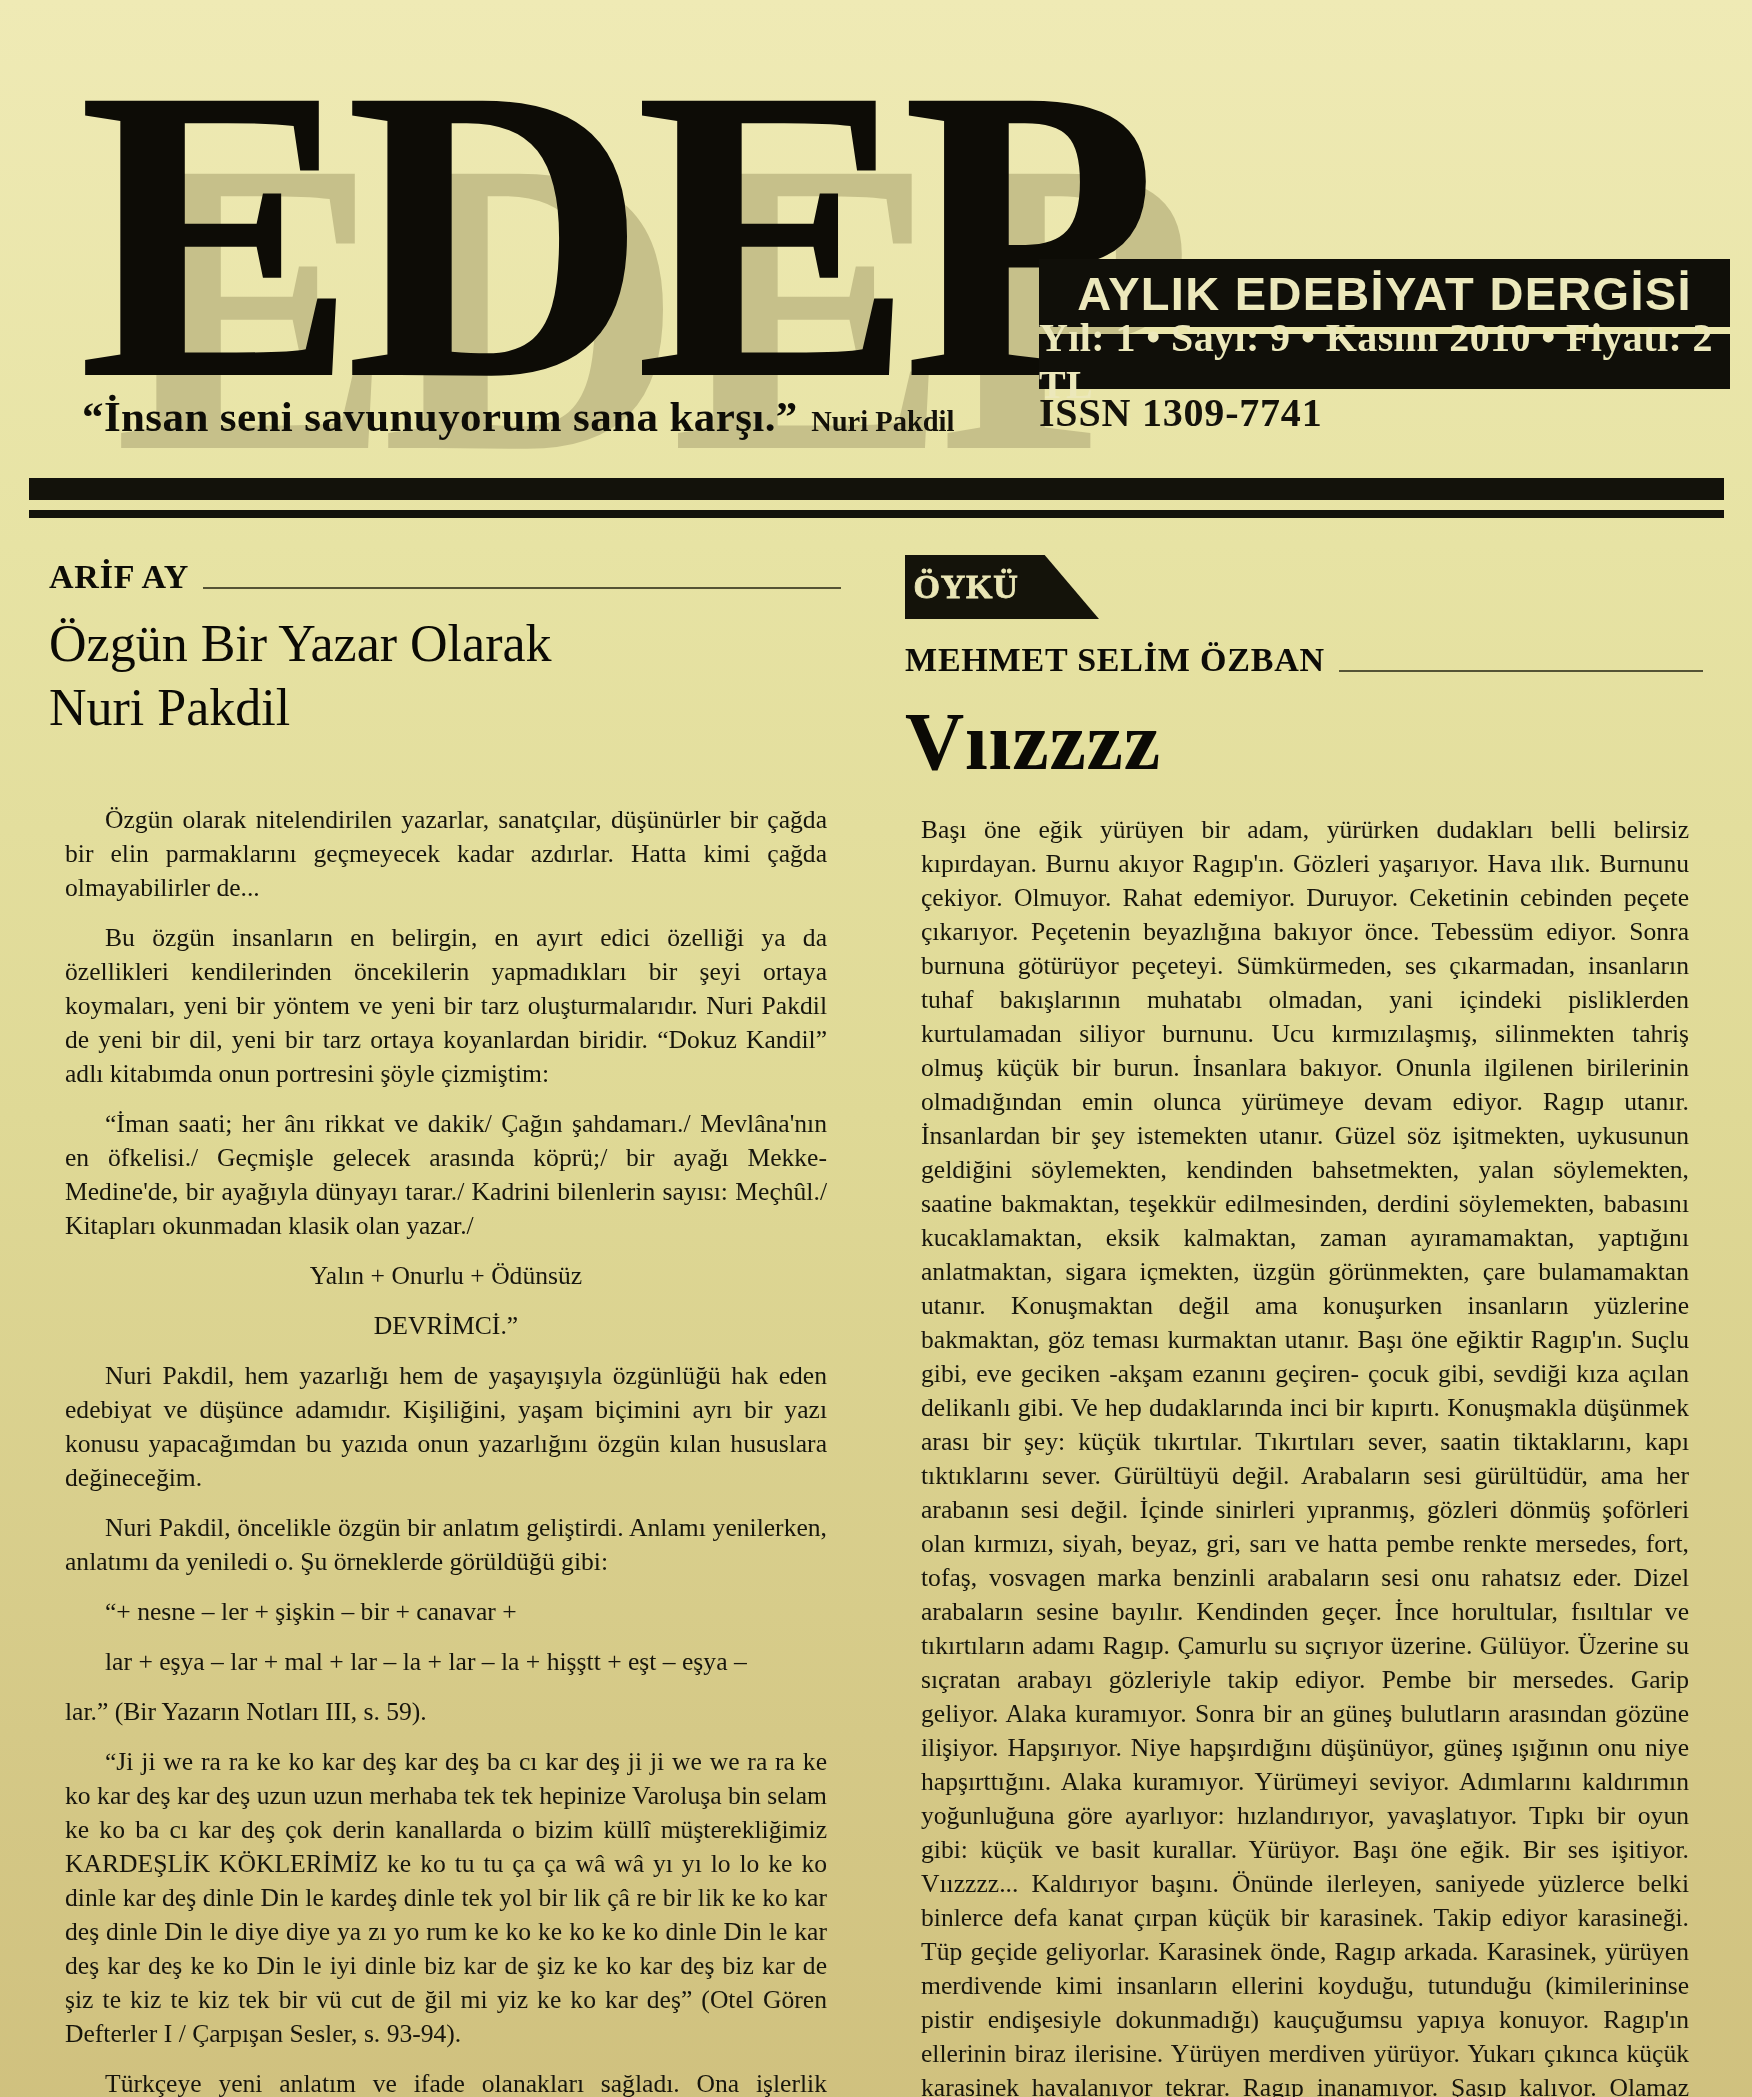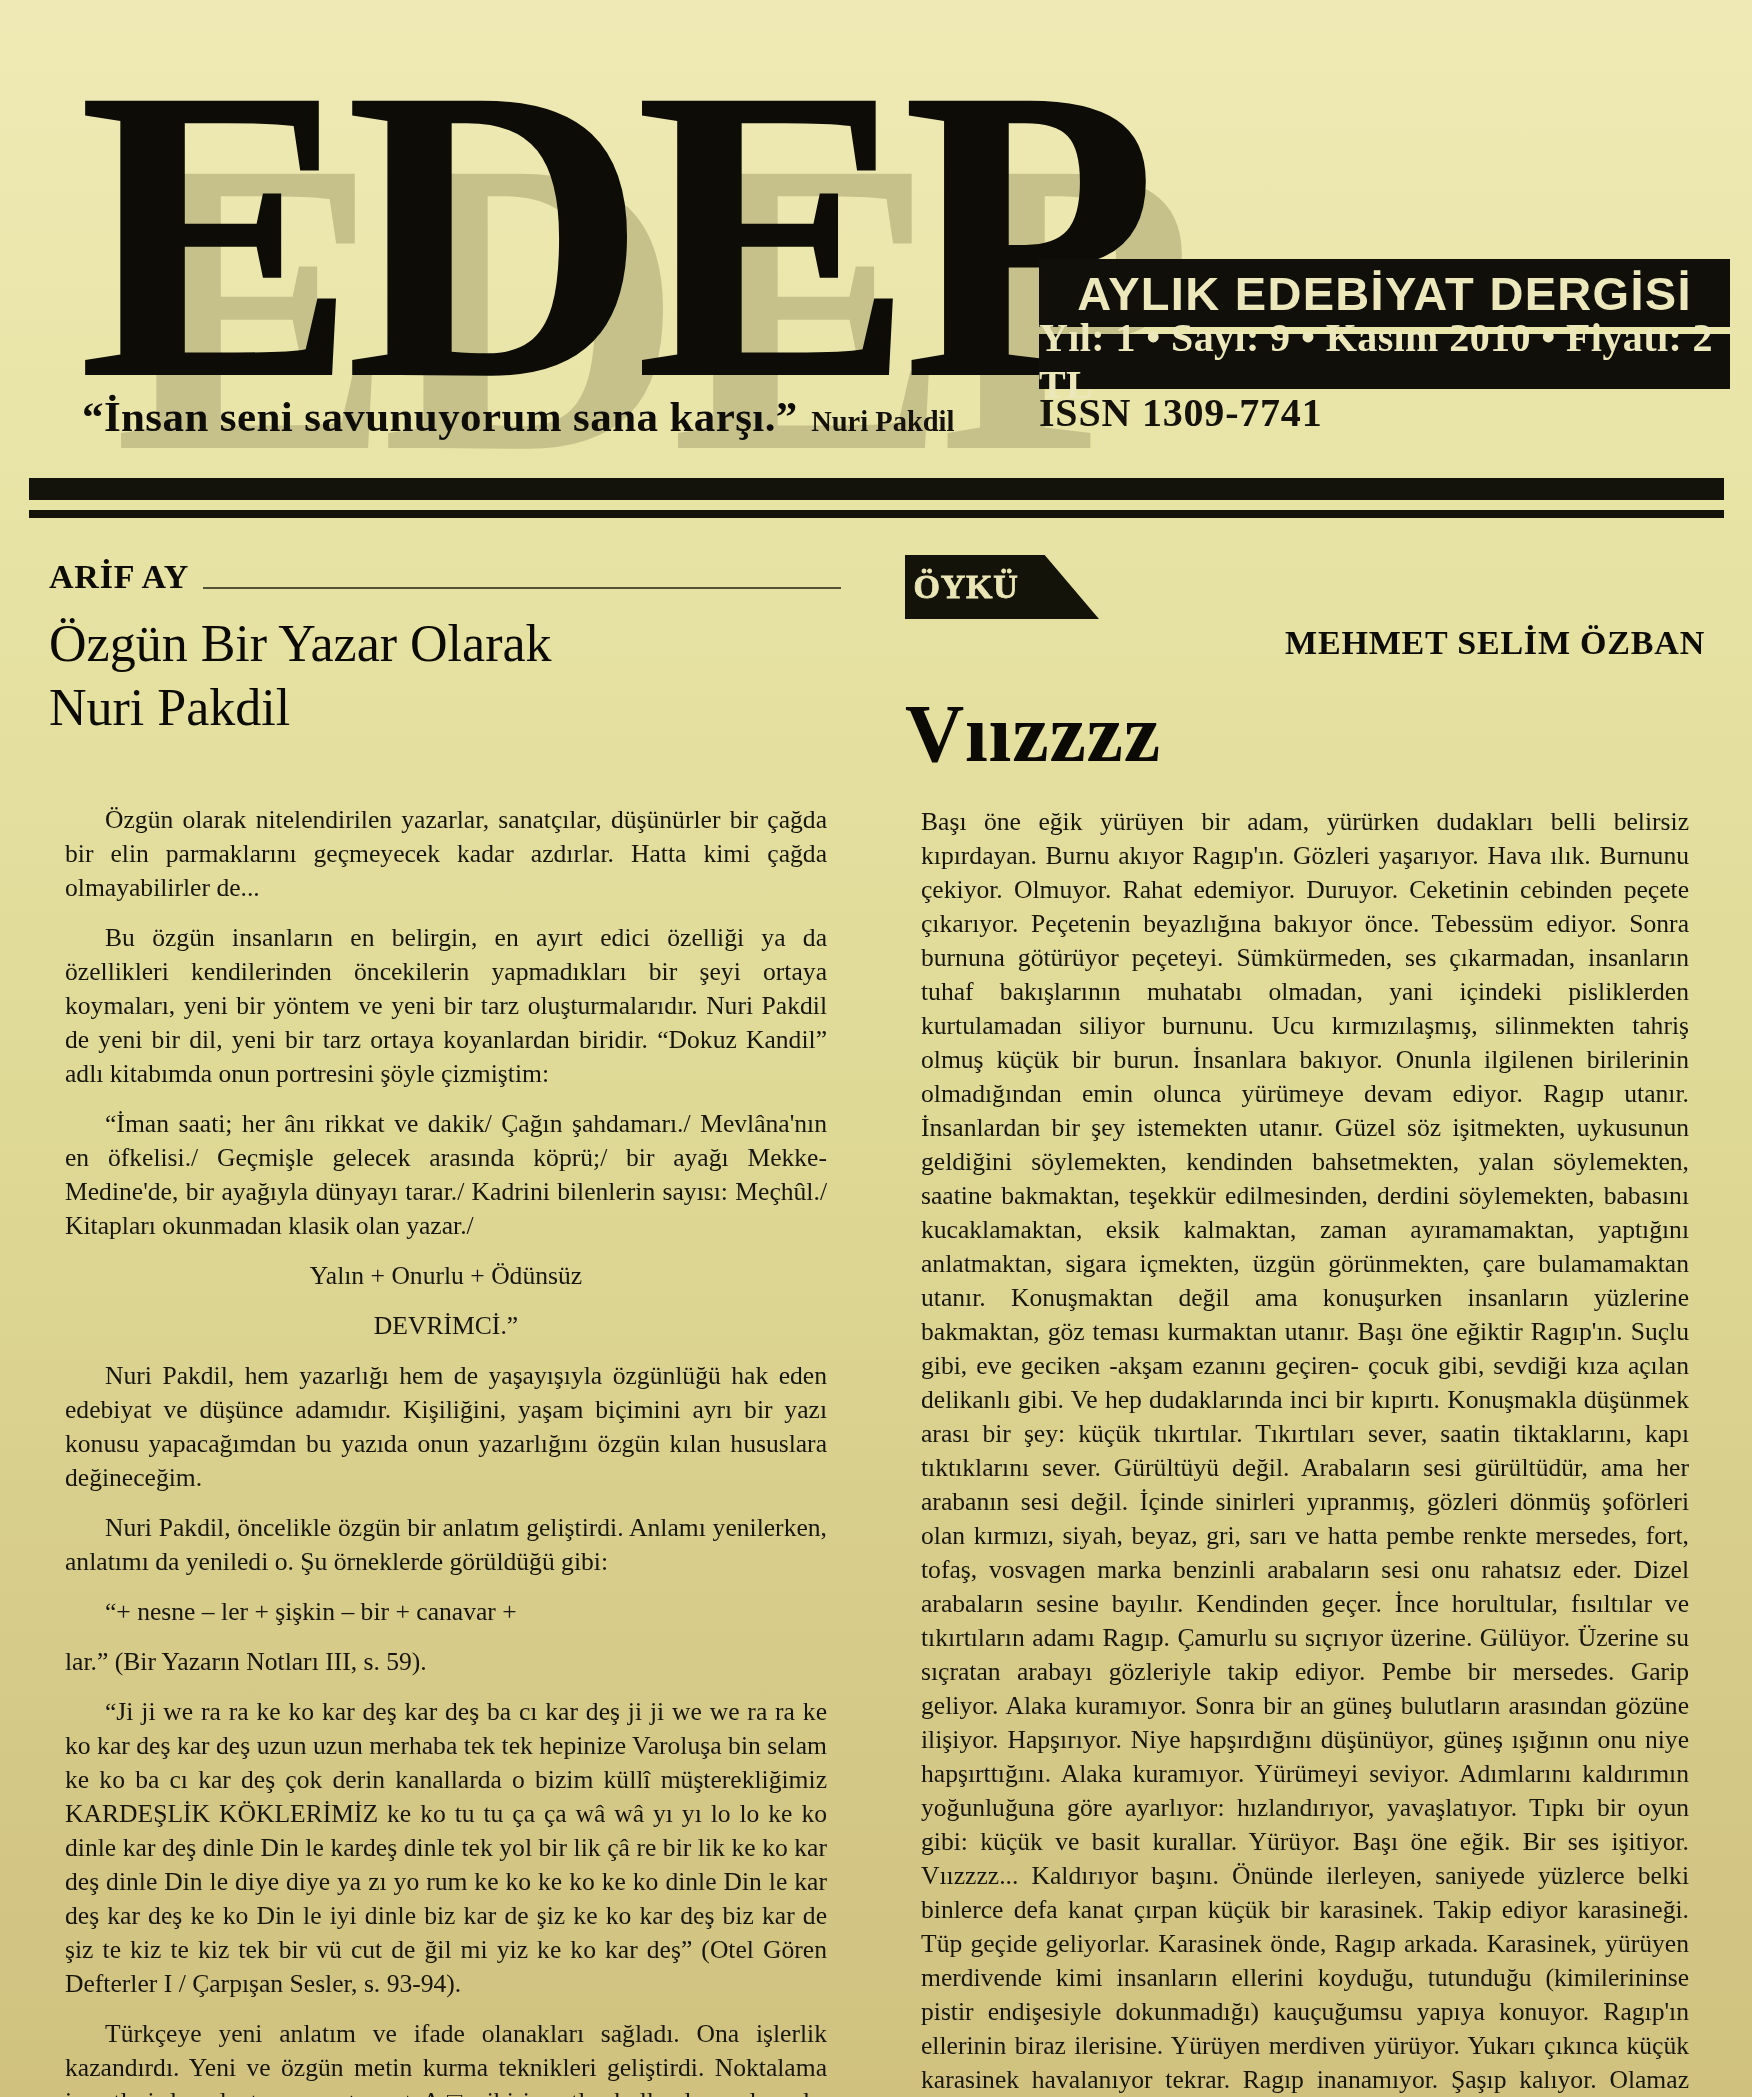--- a/index.html
+++ b/index.html
@@ -31,21 +31,21 @@
   .col{position:absolute;top:558px;}
   .col-left{left:49px;width:794px;}
   .col-right{left:905px;width:800px;top:555px;}
   .byline{display:flex;align-items:flex-end;font-weight:bold;font-size:34px;letter-spacing:0.8px;color:#0d0c07;white-space:nowrap;}
   .byline .rule{flex:1;border-bottom:2.5px solid #3b3922;margin:0 1.7px 6.7px 14.3px;opacity:.85;}
   .title-left{margin:16px 0 0;font-weight:normal;font-size:52px;line-height:64px;color:#0b0a05;}
   .badge{width:194px;height:64px;background:#14130a;clip-path:polygon(0 0,72% 0,100% 100%,0 100%);
          display:flex;align-items:center;padding-left:8.4px;box-sizing:border-box;
          font-weight:bold;font-size:34px;letter-spacing:0.8px;color:#e9e5b5;
          -webkit-text-stroke:0.8px #e9e5b5;}
-  .col-right .byline{margin-top:5px;flex-direction:column;}
+  .col-right .byline{margin-top:22px;}
   .title-right{margin:22px 0 0;font-weight:bold;font-size:82px;line-height:1;letter-spacing:0.8px;color:#0b0a05;}
   .body{text-align:justify;font-size:25.6px;color:#17150c;}
   .body-left{margin-top:63px;line-height:34px;}
   .body-right{margin-top:30px;line-height:34px;}
   .para{margin:16px;}
   .para.indent{text-indent:40px;}
   .para.center{text-align:center;text-indent:0;}
 </style>
 </head>
 <body>
@@ -82,20 +82,21 @@
     </div>
     <div class="body body-left">
         <p class="para indent">Özgün olarak nitelendirilen yazarlar, sanatçılar, düşünürler bir çağda bir elin parmaklarını geçmeyecek kadar azdırlar. Hatta kimi çağda olmayabilirler de...</p>
         <p class="para indent">Bu özgün insanların en belirgin, en ayırt edici özelliği ya da özellikleri kendilerinden öncekilerin yapmadıkları bir şeyi ortaya koymaları, yeni bir yöntem ve yeni bir tarz oluşturmalarıdır. Nuri Pakdil de yeni bir dil, yeni bir tarz ortaya koyanlardan biridir. “Dokuz Kandil” adlı kitabımda onun portresini şöyle çizmiştim:</p>
         <p class="para indent">“İman saati; her ânı rikkat ve dakik/ Çağın şahdamarı./ Mevlâna'nın en öfkelisi./ Geçmişle gelecek arasında köprü;/ bir ayağı Mekke-Medine'de, bir ayağıyla dünyayı tarar./ Kadrini bilenlerin sayısı: Meçhûl./ Kitapları okunmadan klasik olan yazar./</p>
         <p class="para center">Yalın + Onurlu + Ödünsüz</p>
         <p class="para center">DEVRİMCİ.”</p>
         <p class="para indent">Nuri Pakdil, hem yazarlığı hem de yaşayışıyla özgünlüğü hak eden edebiyat ve düşünce adamıdır. Kişiliğini, yaşam biçimini ayrı bir yazı konusu yapacağımdan bu yazıda onun yazarlığını özgün kılan hususlara değineceğim.</p>
         <p class="para indent">Nuri Pakdil, öncelikle özgün bir anlatım geliştirdi. Anlamı yenilerken, anlatımı da yeniledi o. Şu örneklerde görüldüğü gibi:</p>
         <p class="para indent">“+ nesne – ler + şişkin – bir + canavar +</p>
+        <p class="para indent">lar + eşya – lar + mal + lar – la + lar – la + hişştt + eşt – eşya –</p>
         <p class="para plain">lar.” (Bir Yazarın Notları III, s. 59).</p>
         <p class="para indent">“Ji ji we ra ra ke ko kar deş kar deş ba cı kar deş ji ji we we ra ra ke ko kar deş kar deş uzun uzun merhaba tek tek hepinize Varoluşa bin selam ke ko ba cı kar deş çok derin kanallarda o bizim küllî müşterekliğimiz KARDEŞLİK KÖKLERİMİZ ke ko tu tu ça ça wâ wâ yı yı lo lo ke ko dinle kar deş dinle Din le kardeş dinle tek yol bir lik çâ re bir lik ke ko kar deş dinle Din le diye diye ya zı yo rum ke ko ke ko ke ko dinle Din le kar deş kar deş ke ko Din le iyi dinle biz kar de şiz ke ko kar deş biz kar de şiz te kiz te kiz tek bir vü cut de ğil mi yiz ke ko kar deş” (Otel Gören Defterler I / Çarpışan Sesler, s. 93-94).</p>
         <p class="para indent">Türkçeye yeni anlatım ve ifade olanakları sağladı. Ona işlerlik kazandırdı. Yeni ve özgün metin kurma teknikleri geliştirdi. Noktalama işaretleri dışında + - = → ↑ ← ↓ Δ □ gibi işaretler kullandı yazılarında. Sözcükler onda birer canlı varlık gibidir. Onlarla arasında olağanüstü bir bağ vardır. Sözcükler de bakıma muhtaçtır ona göre. Tıpkı aşklar gibi...</p>
         <p class="para indent">“Âsi sözcüklerin kaynaştığı cümle: kıvraklık buradan Bayım, yerkürenin önemli imleri yani. Bulmacayı çözmek isteyenler parmak kaldırsın! Üreten ünlülere özgü üslubu çek çelikten ağırdır dur kamera durdu kaldır taşı masana hacmi. Marul tarlalarına da titizlikle bakmalıyız ayrıca. Nasıl büyür o yapraklar birbirini koruya koruya!</p>
       </div>
 
   </div>
 
   <div class="col col-right">
     <div class="badge">ÖYKÜ</div>

